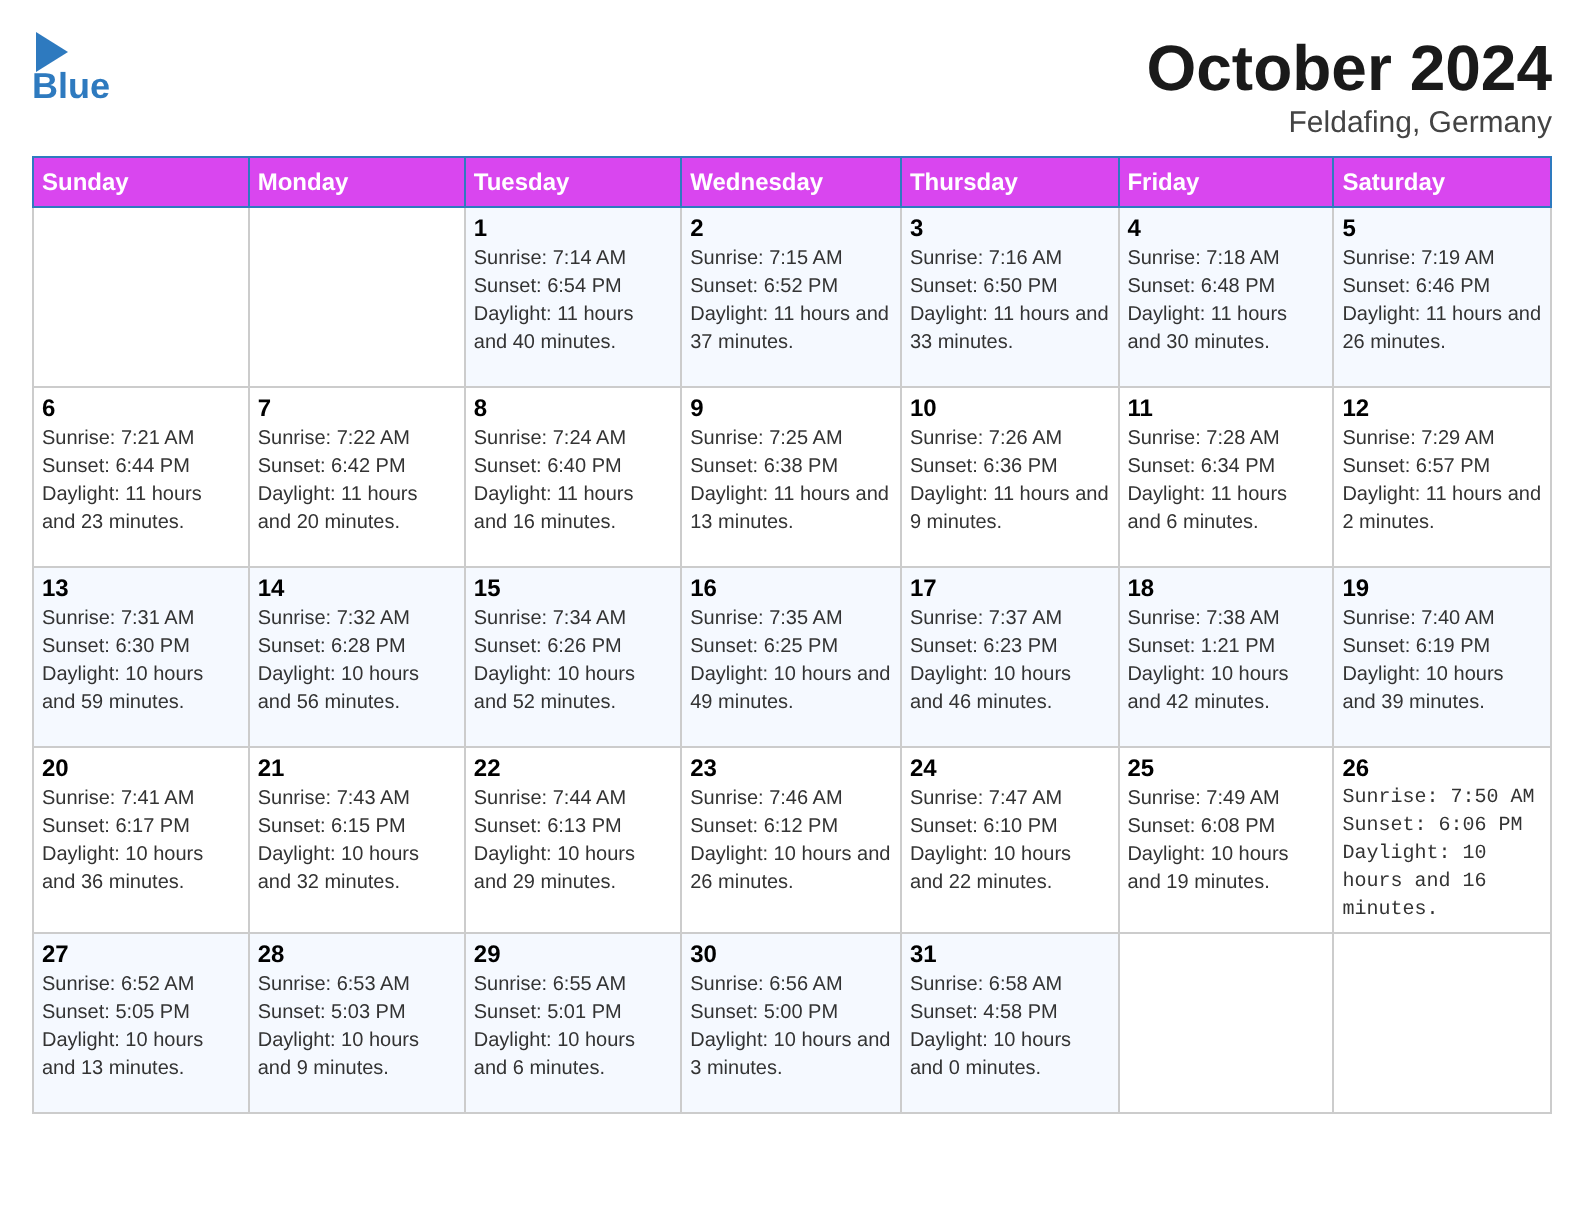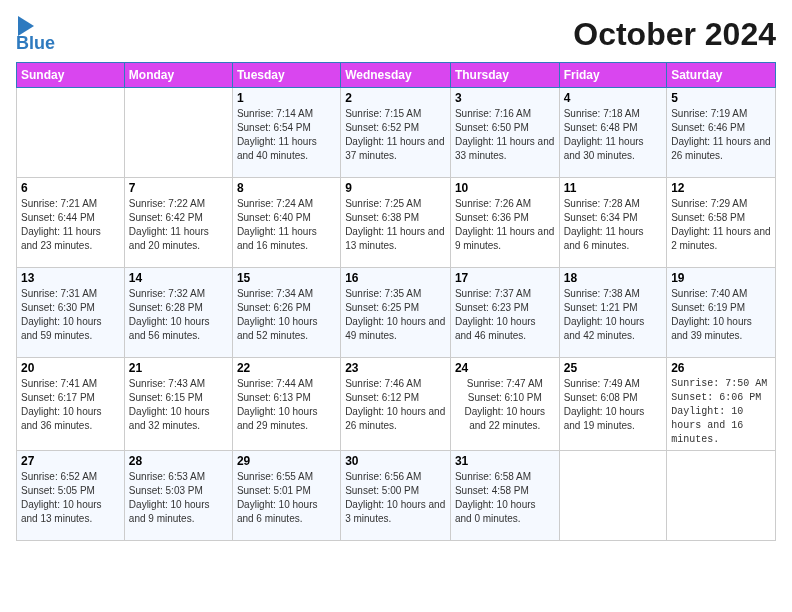--- a/index.html
+++ b/index.html
@@ -100,20 +100,21 @@
 
 <div class="header">
   <div class="logo">
     <div style="display:flex; align-items:center;">
       <span class="logo-arrow"></span>
     </div>
     <span class="logo-text" style="color:#2e7abf; font-size:18px; margin-top:-2px;">Blue</span>
   </div>
   <div class="title-block">
     <div class="month-title">October 2024</div>
+    <div class="location">Feldafing, Germany</div>
   </div>
 </div>
 
 <table>
   <thead>
     <tr id="weekday-header">
         <th>Sunday</th>
         <th>Monday</th>
         <th>Tuesday</th>
         <th>Wednesday</th>
@@ -190,21 +191,21 @@
         </td>
         <td>
           <span class="day-num">11</span>
           <div class="day-info" style="white-space: pre-line;">Sunrise: 7:28 AM
 Sunset: 6:34 PM
 Daylight: 11 hours and 6 minutes.</div>
         </td>
         <td>
           <span class="day-num">12</span>
           <div class="day-info" style="white-space: pre-line;">Sunrise: 7:29 AM
-Sunset: 6:58 PM
+Sunset: 6:57 PM
 Daylight: 11 hours and 2 minutes.</div>
         </td>
       </tr>
       <tr>
         <td>
           <span class="day-num">13</span>
           <div class="day-info" style="white-space: pre-line;">Sunrise: 7:31 AM
 Sunset: 6:30 PM
 Daylight: 10 hours and 59 minutes.</div>
         </td>
@@ -265,21 +266,21 @@
 Daylight: 10 hours and 29 minutes.</div>
         </td>
         <td>
           <span class="day-num">23</span>
           <div class="day-info" style="white-space: pre-line;">Sunrise: 7:46 AM
 Sunset: 6:12 PM
 Daylight: 10 hours and 26 minutes.</div>
         </td>
         <td>
           <span class="day-num">24</span>
-          <div class="day-info" style="white-space: pre-line; text-align: center;">Sunrise: 7:47 AM
+          <div class="day-info" style="white-space: pre-line;">Sunrise: 7:47 AM
 Sunset: 6:10 PM
 Daylight: 10 hours and 22 minutes.</div>
         </td>
         <td>
           <span class="day-num">25</span>
           <div class="day-info" style="white-space: pre-line;">Sunrise: 7:49 AM
 Sunset: 6:08 PM
 Daylight: 10 hours and 19 minutes.</div>
         </td>
         <td>

